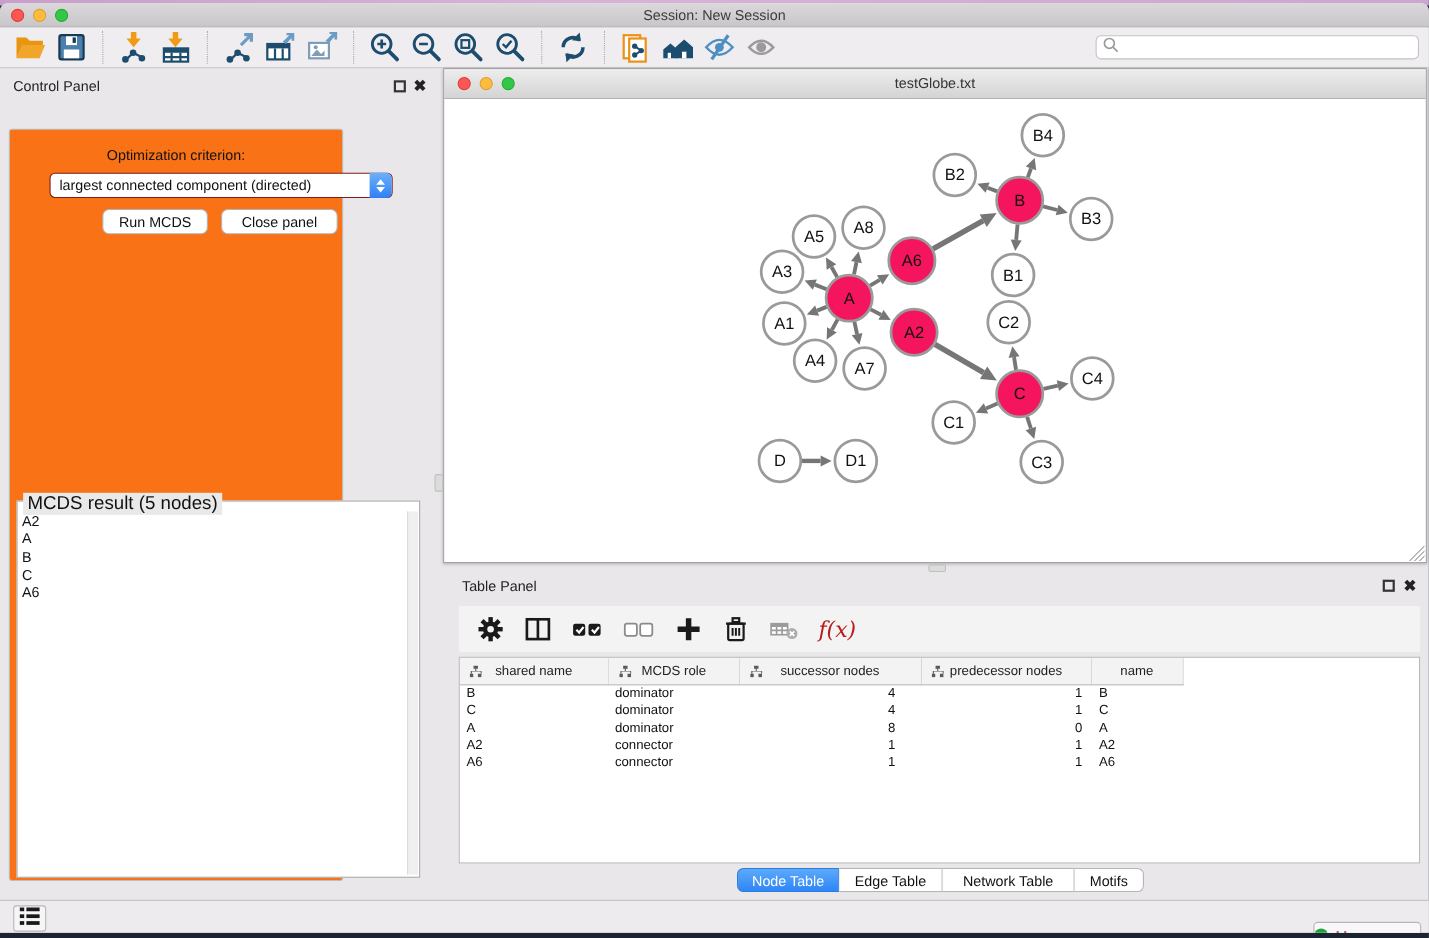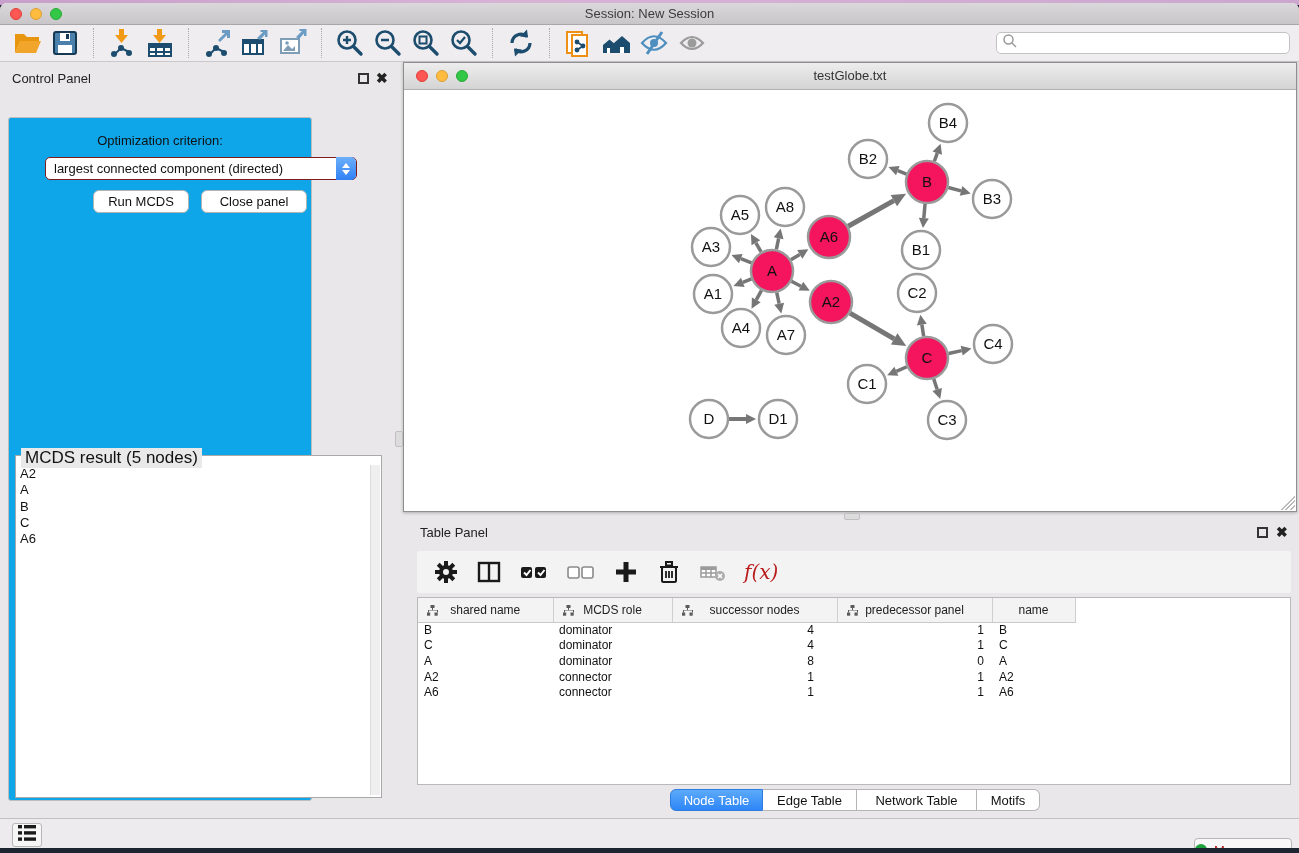--- a/index.html
+++ b/index.html
@@ -35,21 +35,21 @@
   .float-ico { position:absolute; width:11px; height:11px; border:2px solid #333; top:11px; }
   .close-ico { position:absolute; top:8px; font-size:14px; font-weight:bold; color:#222; line-height:16px; }
   .seg-group { position:absolute; display:flex; }
   .seg { height:23px; background:#fff; border:1px solid #b5b5b5; border-left:none;
     font-size:13px; color:#111; display:flex; align-items:center; justify-content:center; }
   .seg:first-child { border-left:1px solid #b5b5b5; border-radius:6px 0 0 6px; }
   .seg:last-child { border-radius:0 6px 6px 0; }
   .seg.active { background:linear-gradient(#5caafa,#2e86f7); border-color:#2e7ce0; color:#fff; }
   .cp-tabs { left:77px; top:33px; }
   .cp-panel { position:absolute; left:8px; top:55px; width:304px; height:684px;
-    background:#0ea5e9; border:1px solid #bdbdbd; border-radius:3px; }
+    background:#f97316; border:1px solid #bdbdbd; border-radius:3px; }
   .opt-label { position:absolute; top:15px; left:0; right:0; text-align:center; font-size:13px; color:#111; }
   .combo { position:absolute; left:36px; top:39px; width:312px; height:23px; background:#fff;
     border:1px solid #7f1d1d; border-radius:5px; font-size:13px; color:#111;
     display:flex; align-items:center; padding-left:8px; }
   .combo-btn { position:absolute; right:0; top:-1px; width:20px; height:23px; border-radius:0 5px 5px 0;
     background:linear-gradient(#6db0fa,#2f80f5); display:flex; flex-direction:column; align-items:center; justify-content:center; gap:2px; }
   .chev { width:0; height:0; border-left:4px solid transparent; border-right:4px solid transparent; }
   .chev.up { border-bottom:5px solid #fff; } .chev.down { border-top:5px solid #fff; }
   .btn { position:absolute; top:72px; height:23px; background:#fff; border:1px solid #b3b3b3;
     border-radius:6px; font-size:13px; color:#111; display:flex; align-items:center; justify-content:center; }
@@ -542,21 +542,21 @@
                       <path d="M5 3h1v2.5H2v2h-1V5h4zM6 3v2.5h4v2h1V5H6z"></path>
                     </g>
                   </svg><span>successor nodes</span></th>
                 <th><svg class="hier" width="11" height="11" viewBox="0 0 11 11">
                     <g fill="#5a5a5a">
                       <rect x="3.5" y="0" width="4" height="3"></rect>
                       <rect x="0" y="7.5" width="3.2" height="3.2"></rect>
                       <rect x="7.5" y="7.5" width="3.2" height="3.2"></rect>
                       <path d="M5 3h1v2.5H2v2h-1V5h4zM6 3v2.5h4v2h1V5H6z"></path>
                     </g>
-                  </svg><span>predecessor panel</span></th>
+                  </svg><span>predecessor nodes</span></th>
                 <th><span>name</span></th>
               </tr>
             </thead>
             <tbody>
               <tr>
                 <td class="al">B</td>
                 <td class="al">dominator</td>
                 <td class="ar2">4</td>
                 <td class="ar3">1</td>
                 <td class="al4">B</td>

